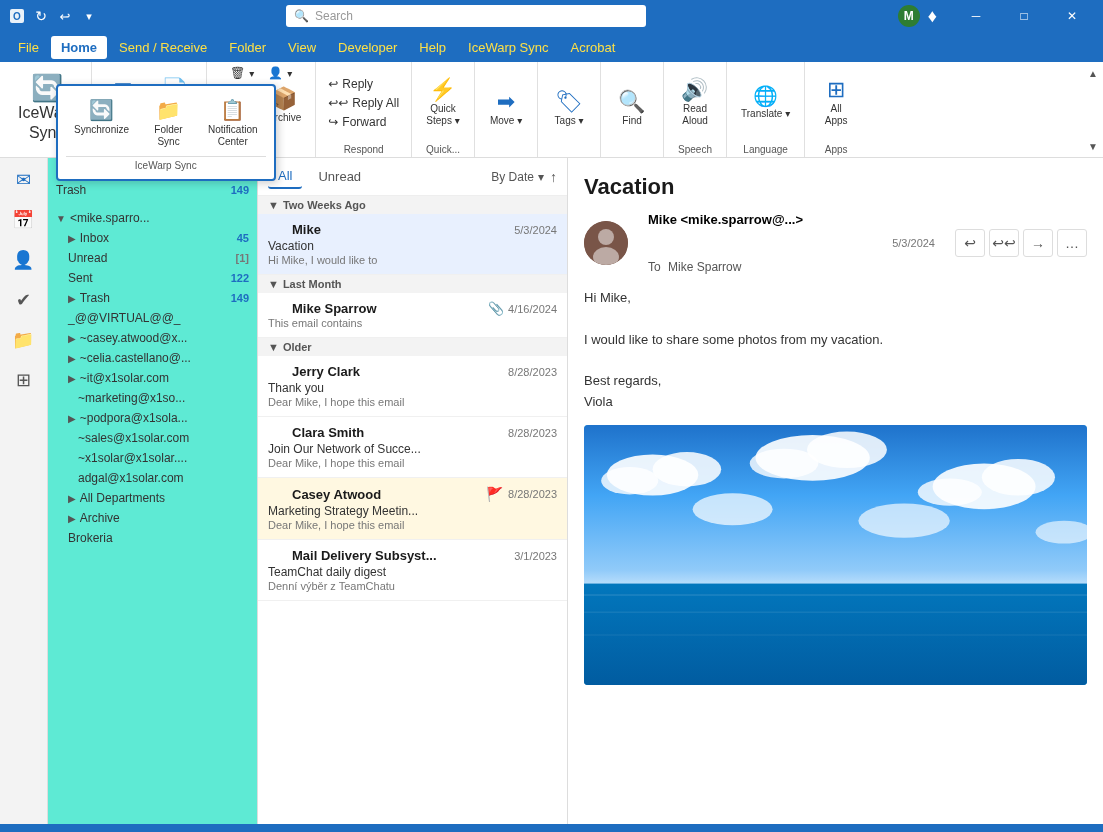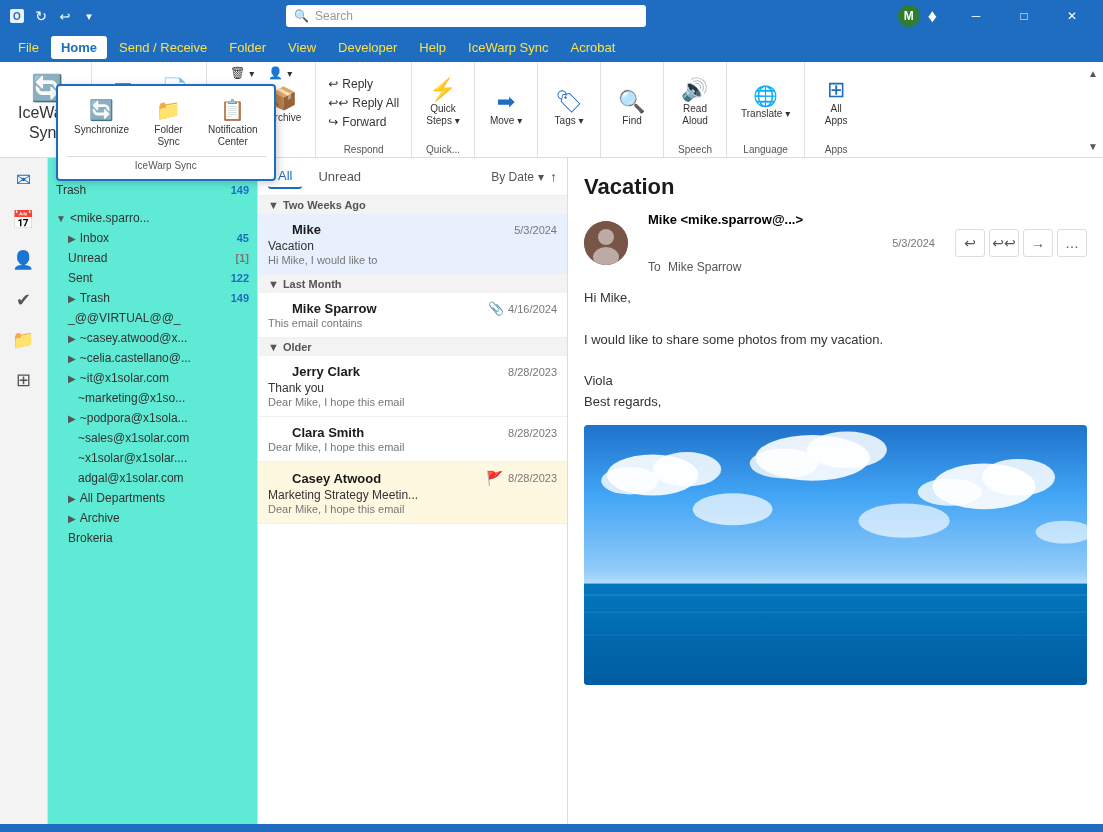--- a/index.html
+++ b/index.html
@@ -619,33 +619,42 @@
           <span class="email-date">8/28/2023</span>
         </div>
         <div class="email-subject">Thank you</div>
         <div class="email-preview">Dear Mike,  I hope this email</div>
       </div>
       <div class="email-item">
         <div class="email-item-header">
           <span class="email-sender">Clara Smith</span>
           <span class="email-date">8/28/2023</span>
         </div>
+        <div class="email-subject">Join Our Network of Succe...</div>
         <div class="email-preview">Dear Mike,  I hope this email</div>
       </div>
       <div class="email-item flagged">
         <div class="email-item-header">
           <span class="email-sender">Casey Atwood</span>
           <span style="display:flex;align-items:center;gap:4px;">
             <span class="email-flag">🚩</span>
             <span class="email-date">8/28/2023</span>
           </span>
         </div>
         <div class="email-subject">Marketing Strategy Meetin...</div>
         <div class="email-preview">Dear Mike,  I hope this email</div>
       </div>
+      <div class="email-item">
+        <div class="email-item-header">
+          <span class="email-sender">Mail Delivery Subsyst...</span>
+          <span class="email-date">3/1/2023</span>
+        </div>
+        <div class="email-subject">TeamChat daily digest</div>
+        <div class="email-preview">Denní výběr z TeamChatu</div>
+      </div>
     </div>
   </div>
 
   <div class="email-content">
     <div class="email-content-title">Vacation</div>
     <div class="email-content-header">
       <div class="sender-avatar">
 
         <svg width="44" height="44" viewBox="0 0 44 44">
           <circle cx="22" cy="22" r="22" fill="#795548"></circle>
@@ -667,22 +676,22 @@
         <button class="email-action-btn">→</button>
         <button class="email-action-btn">…</button>
       </div>
     </div>
 
     <div class="email-body">
       <p>Hi Mike,</p>
       <p>&nbsp;</p>
       <p>I would like to share some photos from my vacation.</p>
       <p>&nbsp;</p>
+      <p>Best regards,</p>
       <p>Viola</p>
-      <p>Best regards,</p>
     </div>
 
     <div class="email-image">
       <div class="sky-image">
 
         <svg width="100%" height="260" viewBox="0 0 440 260" preserveAspectRatio="xMidYMid slice">
 
           <defs>
             <linearGradient id="skyGrad" x1="0" y1="0" x2="0" y2="1">
               <stop offset="0%" stop-color="#1565c0"></stop>

